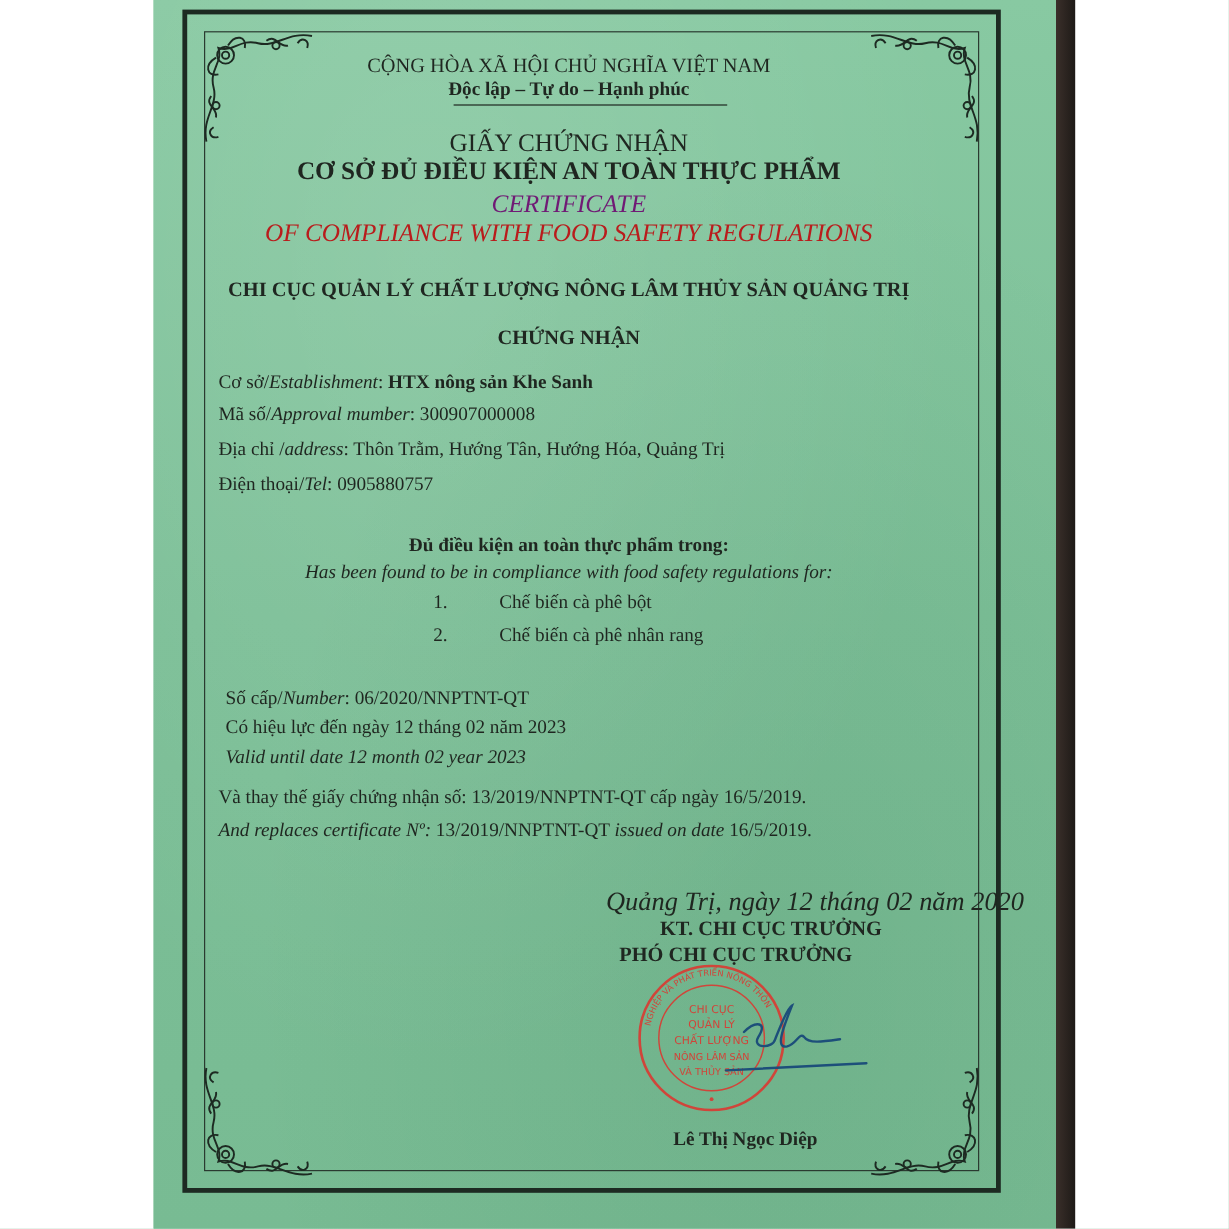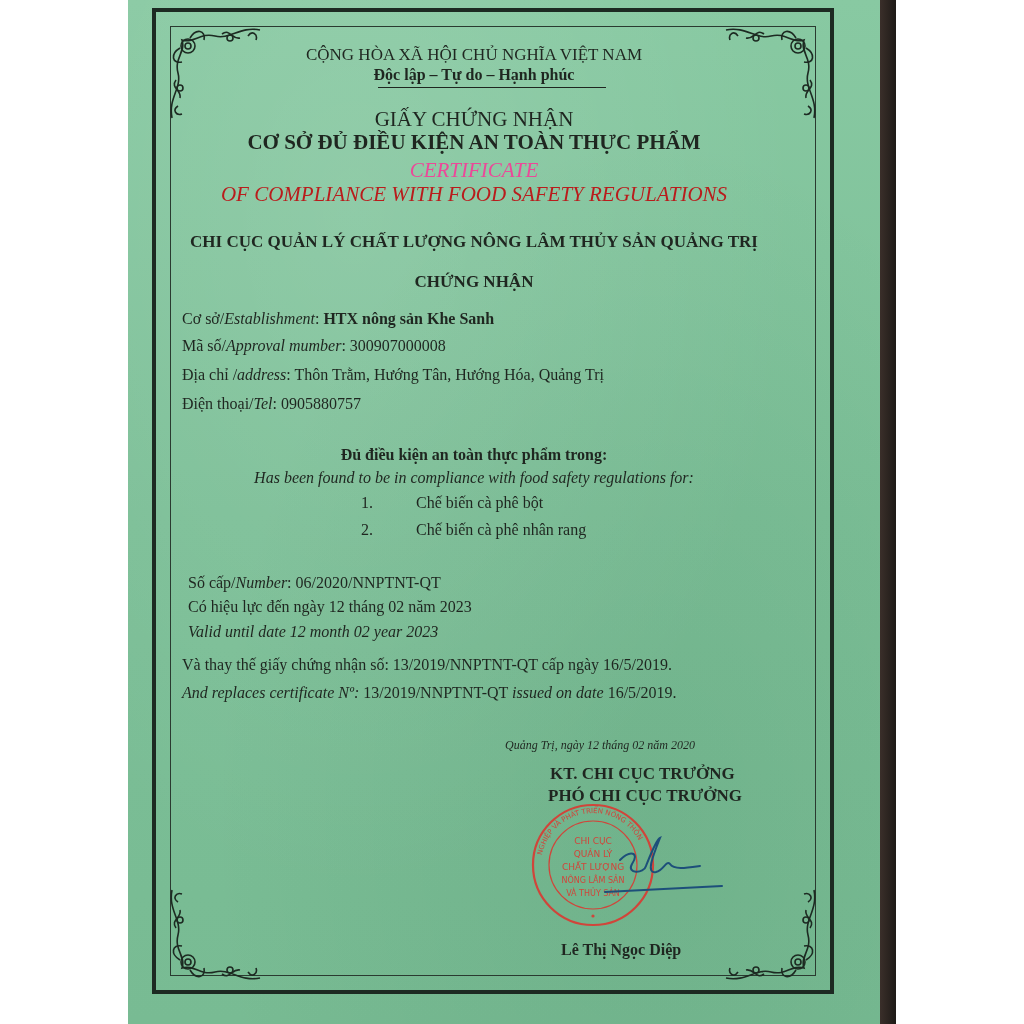--- a/index.html
+++ b/index.html
@@ -38,21 +38,21 @@
     .txt { position: absolute; color: #1f2620; white-space: nowrap; }
     .center { left: 128px; width: 692px; text-align: center; }
     .b { font-weight: bold; }
     .i { font-style: italic; }
 
     .h-nation { top: 45px; font-size: 17px; }
     .h-motto { top: 66px; font-size: 16px; }
     .motto-line { position: absolute; left: 378px; top: 87px; width: 228px; height: 1px; background: #1f2620; }
     .h-title1 { top: 107px; font-size: 21px; }
     .h-title2 { top: 130px; font-size: 21px; }
-    .h-en1 { top: 158px; font-size: 21px; color: #ec4899; }
+    .h-en1 { top: 158px; font-size: 21px; color: #701a75; }
     .h-en2 { top: 182px; font-size: 21px; color: #b91c1c; }
     .h-agency { top: 232px; font-size: 17px; }
     .h-certifies { top: 272px; font-size: 17px; }
 
     .field { left: 182px; font-size: 16px; }
     .f1 { top: 310px; }
     .f2 { top: 337px; }
     .f3 { top: 366px; }
     .f4 { top: 395px; }
 
@@ -63,23 +63,23 @@
     .item-txt { position: absolute; left: 416px; }
     .it1 { top: 494px; }
     .it2 { top: 521px; }
 
     .n1 { left: 188px; top: 574px; font-size: 16px; }
     .n2 { left: 188px; top: 598px; font-size: 16px; }
     .n3 { left: 188px; top: 623px; font-size: 16px; }
     .n4 { left: 182px; top: 656px; font-size: 16px; }
     .n5 { left: 182px; top: 684px; font-size: 16px; text-align: center; }
 
-    .place-date { left: 505px; top: 738px; font-size: 12px; }
+    .place-date { left: 505px; top: 738px; font-size: 22px; }
     .sign1 { left: 550px; top: 764px; font-size: 17px; }
-    .sign2 { left: 548px; top: 786px; font-size: 17px; }
+    .sign2 { left: 516px; top: 786px; font-size: 17px; }
     .signer { left: 561px; top: 941px; font-size: 16px; }
 
     .stamp { position: absolute; left: 528px; top: 800px; width: 130px; height: 130px; }
     .stamp svg { width: 100%; height: 100%; }
     .signature { position: absolute; left: 600px; top: 830px; width: 125px; height: 70px; }
     .signature svg { width: 100%; height: 100%; }
   </style>
 </head>
 <body>
 

